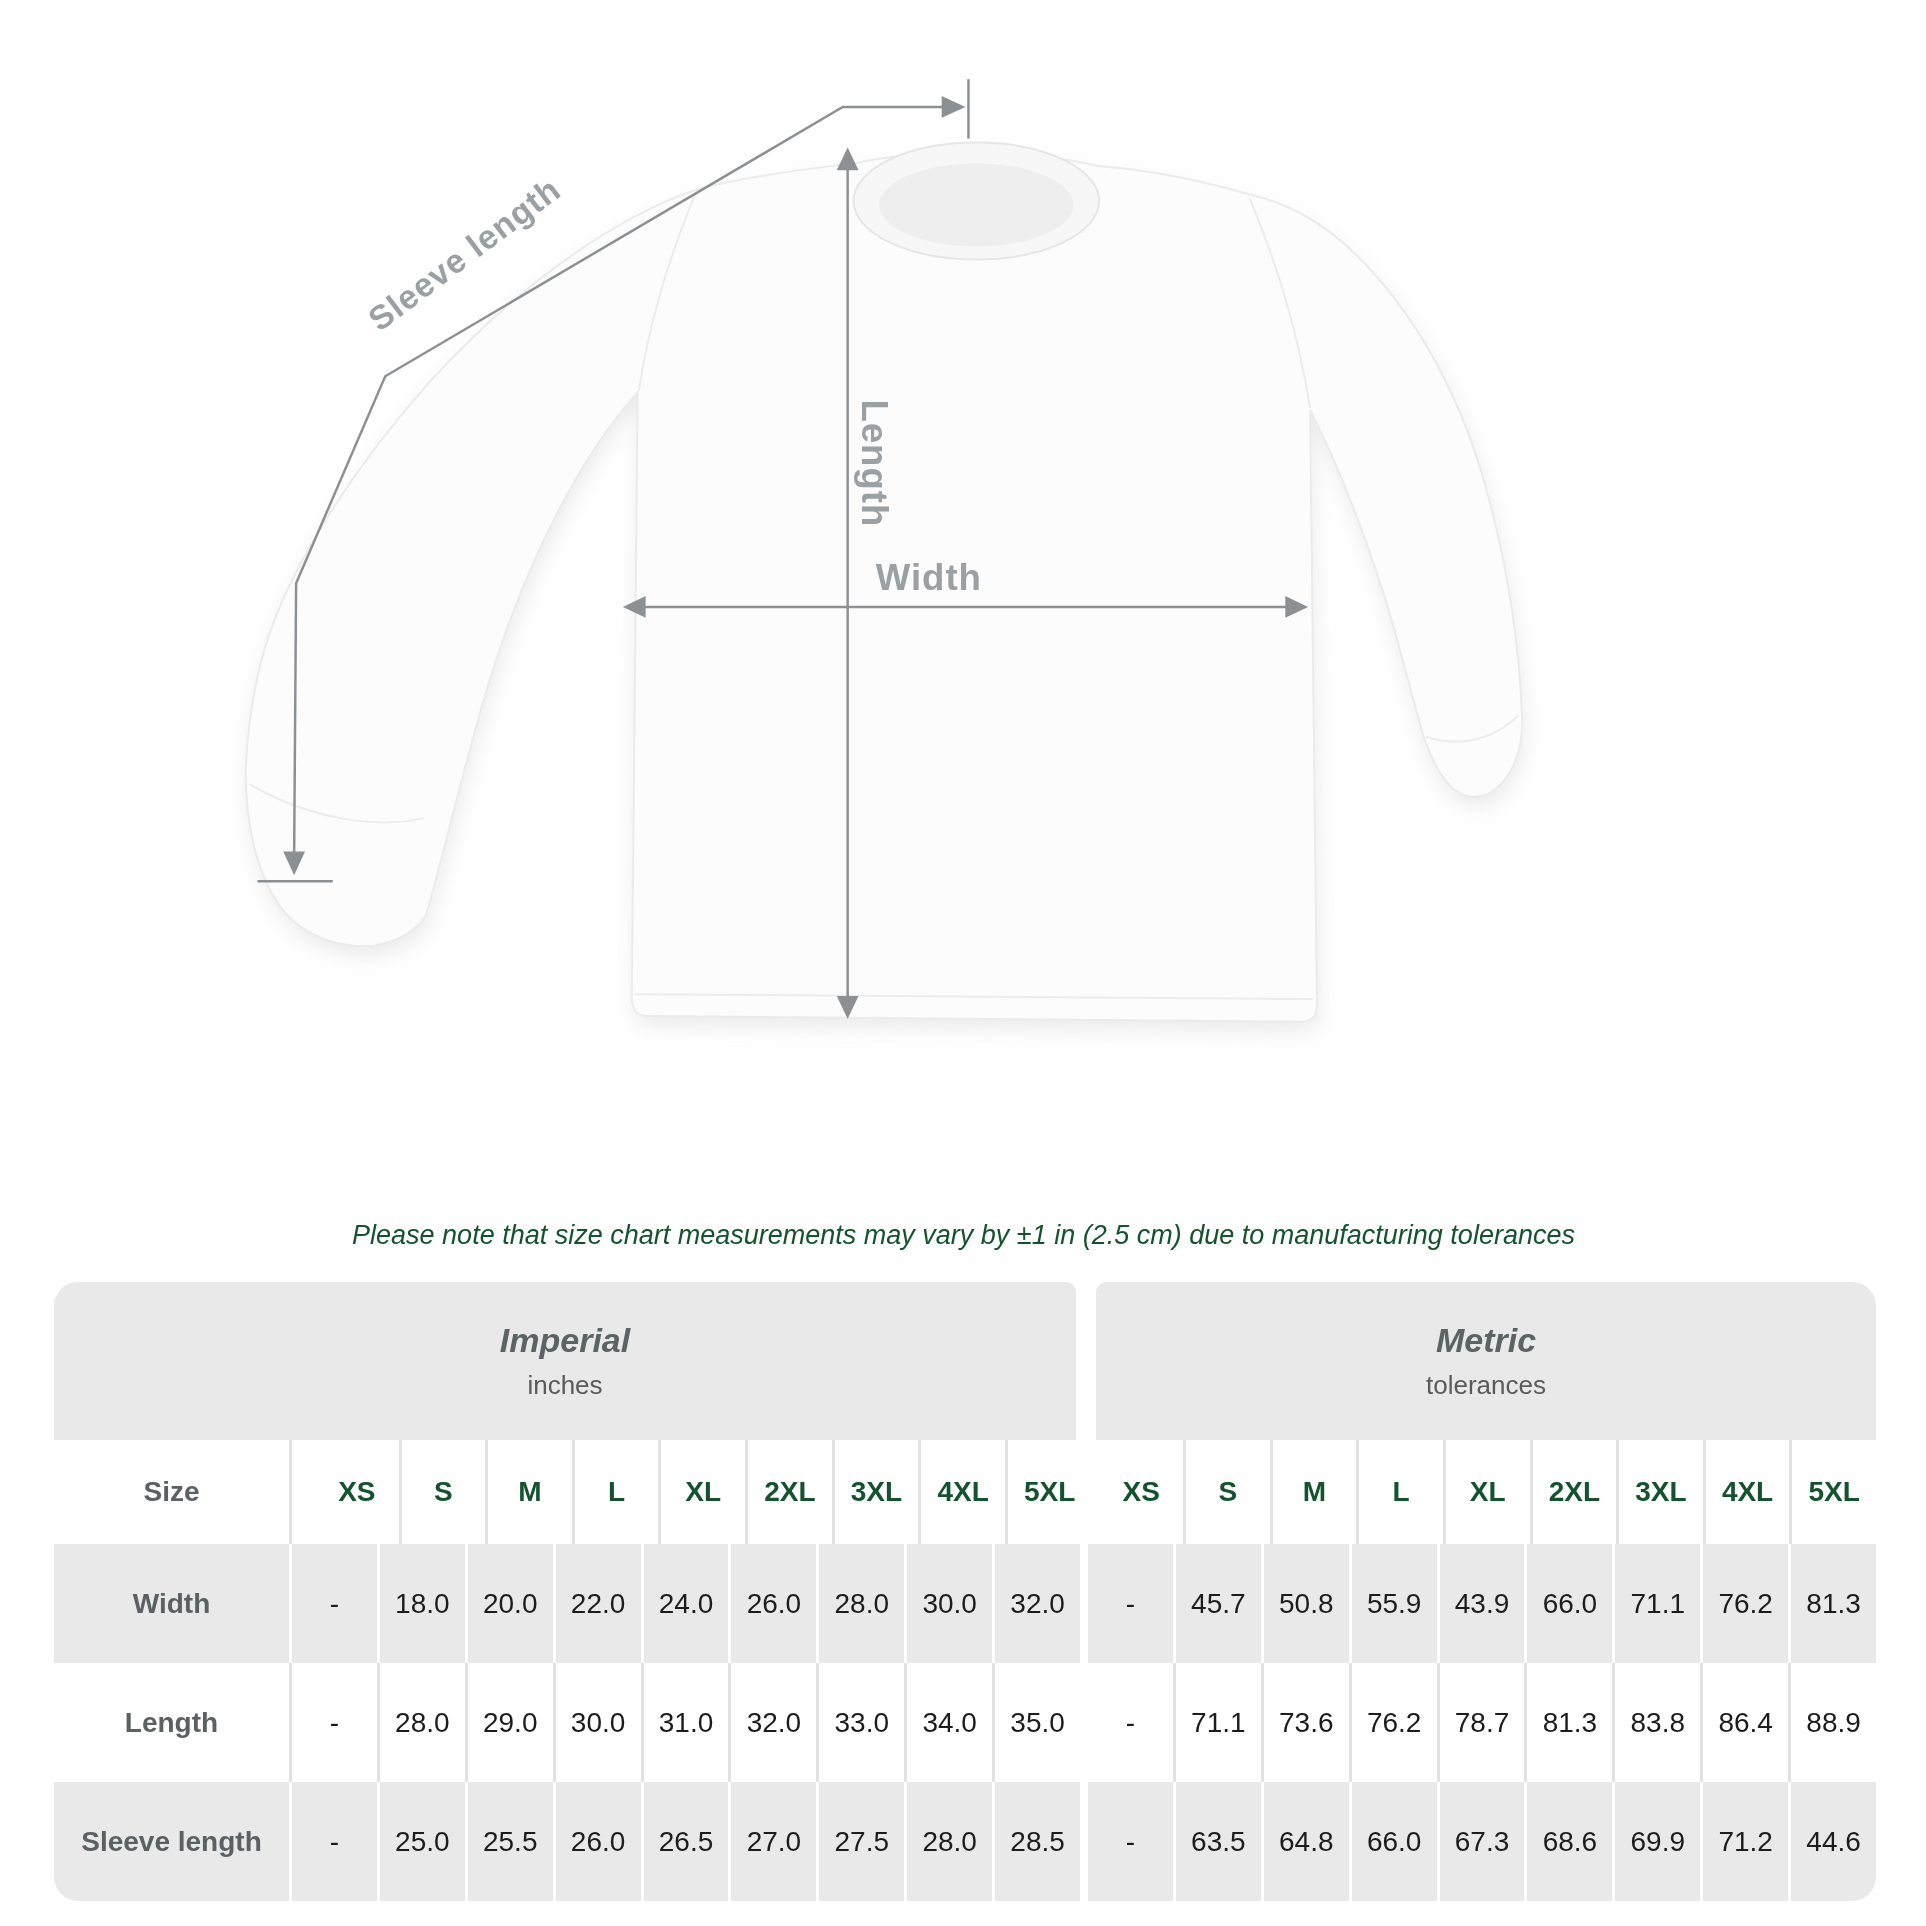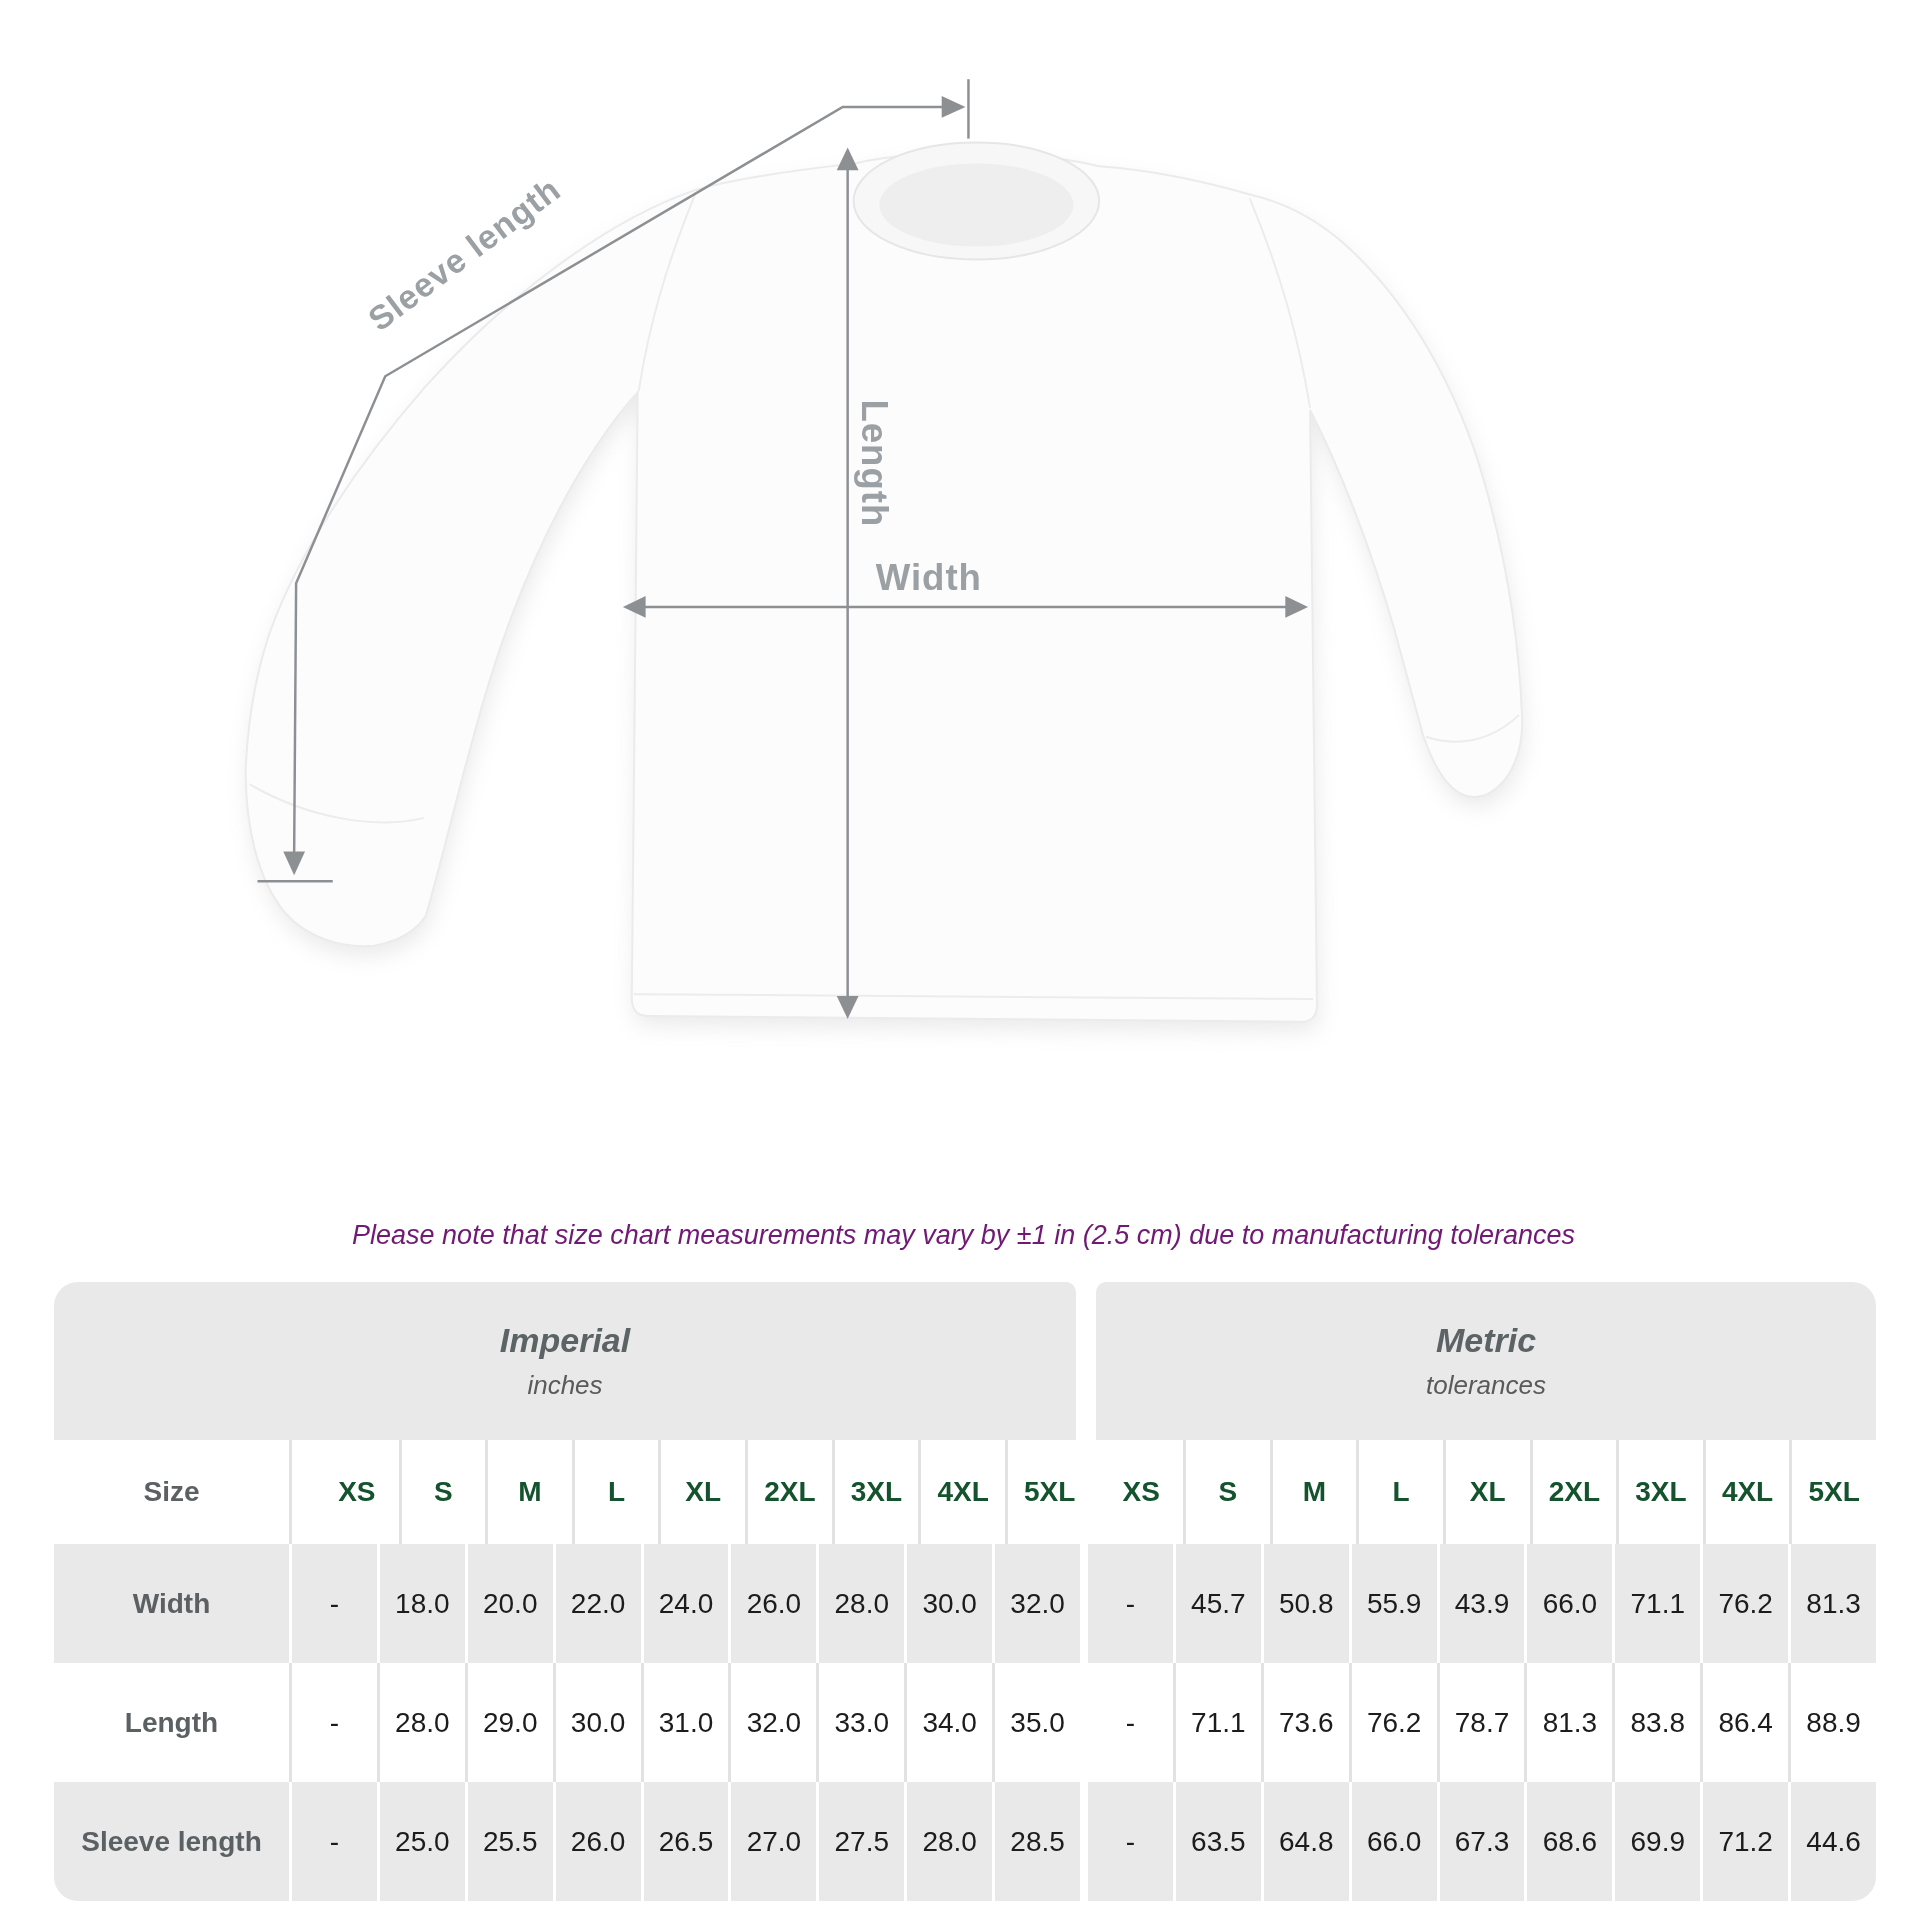--- a/index.html
+++ b/index.html
@@ -13,30 +13,30 @@
   .measure-head{fill:#8d9093;}
   .measure-label{fill:#9aa0a3;font-weight:700;letter-spacing:1px;}
   .seam{stroke:#ececec;stroke-width:2;fill:none;}
   
   .chart-title{
     position:absolute;left:0;top:1123px;width:100%;text-align:center;
     font-size:48px;font-weight:700;color:#3b3e40;
   }
   .chart-subtitle{
     position:absolute;left:0;top:1220px;width:100%;text-align:center;
-    font-size:27px;font-style:italic;color:#701a75;
+    font-size:27px;font-style:italic;color:#14532d;
   }
   
   .size-table{position:absolute;left:54px;top:1282px;width:1822px;}
   .band-row{display:flex;height:158px;gap:20px;}
   .band{background:#e9e9e9;display:flex;flex-direction:column;align-items:center;justify-content:center;}
   .band.imperial{width:1022px;border-radius:24px 10px 0 0;}
   .band.metric{flex:1;border-radius:10px 24px 0 0;}
   .band-name{font-size:34px;font-weight:700;font-style:italic;color:#5b6365;}
-  .band-unit{font-size:26px;font-style:italic;color:#5a5a5a;margin-top:10px;}
+  .band-unit{font-size:26px;color:#5a5a5a;margin-top:10px;}
   .trow{display:flex;--sep:#e2e2e2;}
   .trow.header-row{height:104px;gap:23px;}
   .trow.data-row{height:119px;}
   .trow.gray{background:#e9e9e9;--sep:#ffffff;}
   .trow.last{border-radius:0 0 24px 24px;}
   .row-label{
     width:235px;flex:none;display:flex;align-items:center;justify-content:center;
     font-size:28px;font-weight:700;color:#5b6163;border-right:3px solid var(--sep);
   }
   .cells{flex:1;display:flex;}

